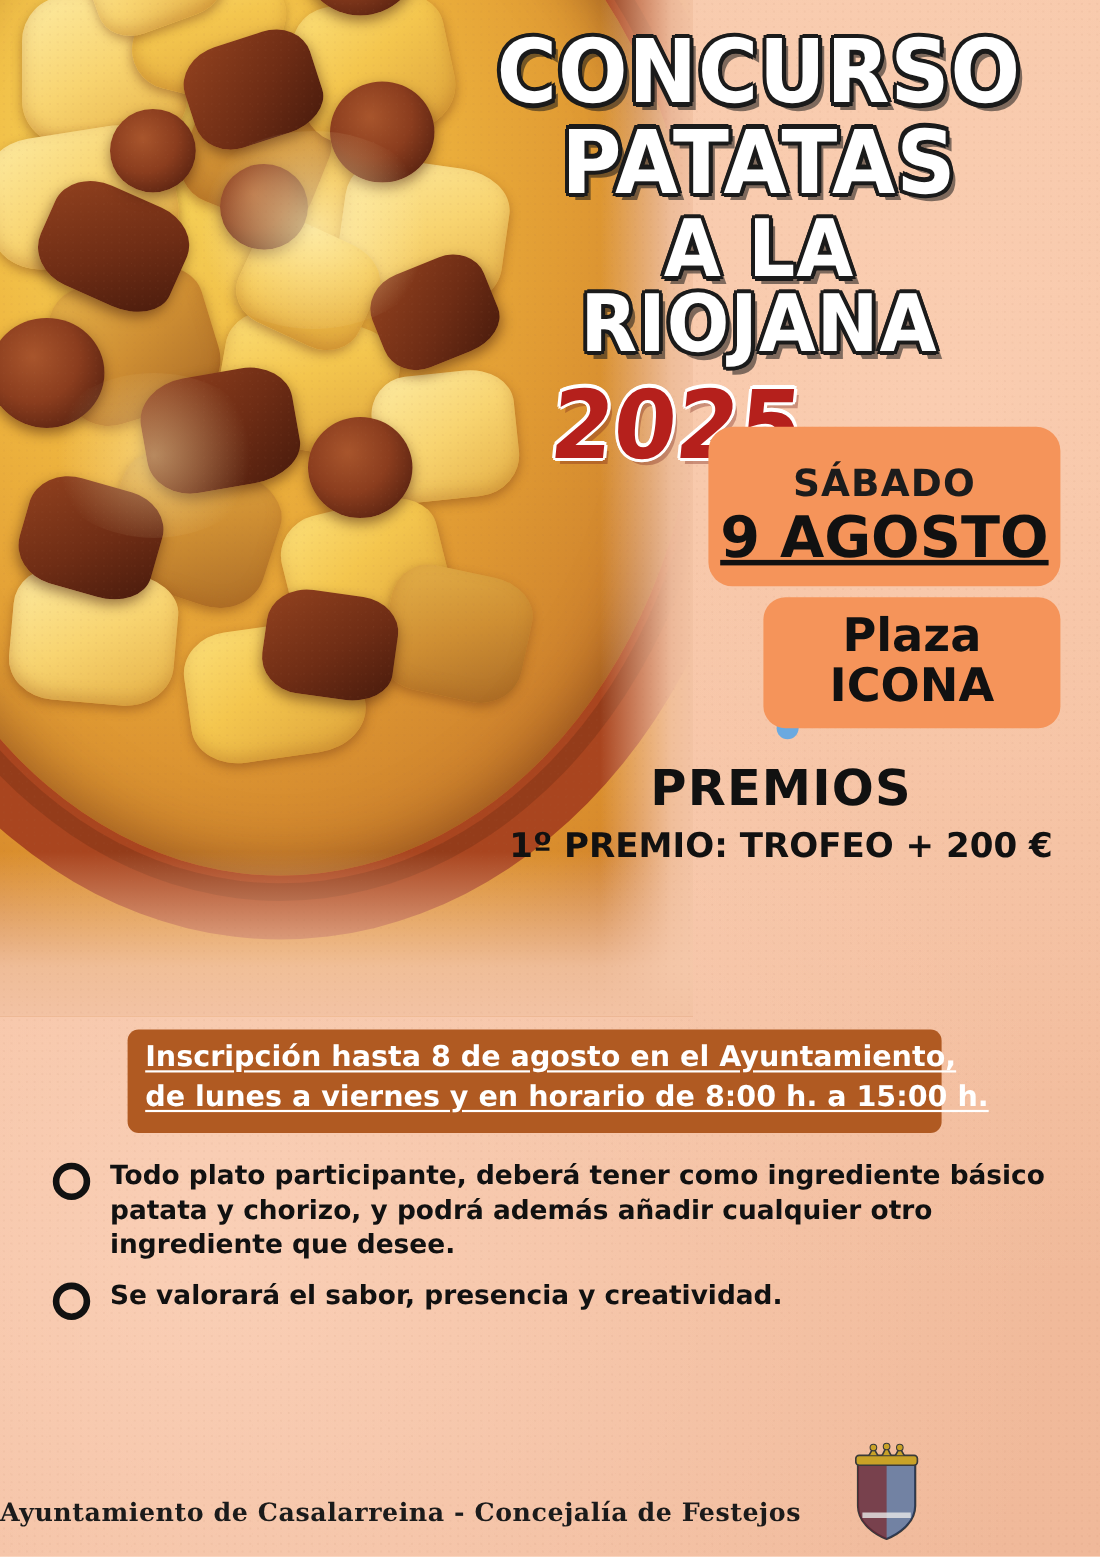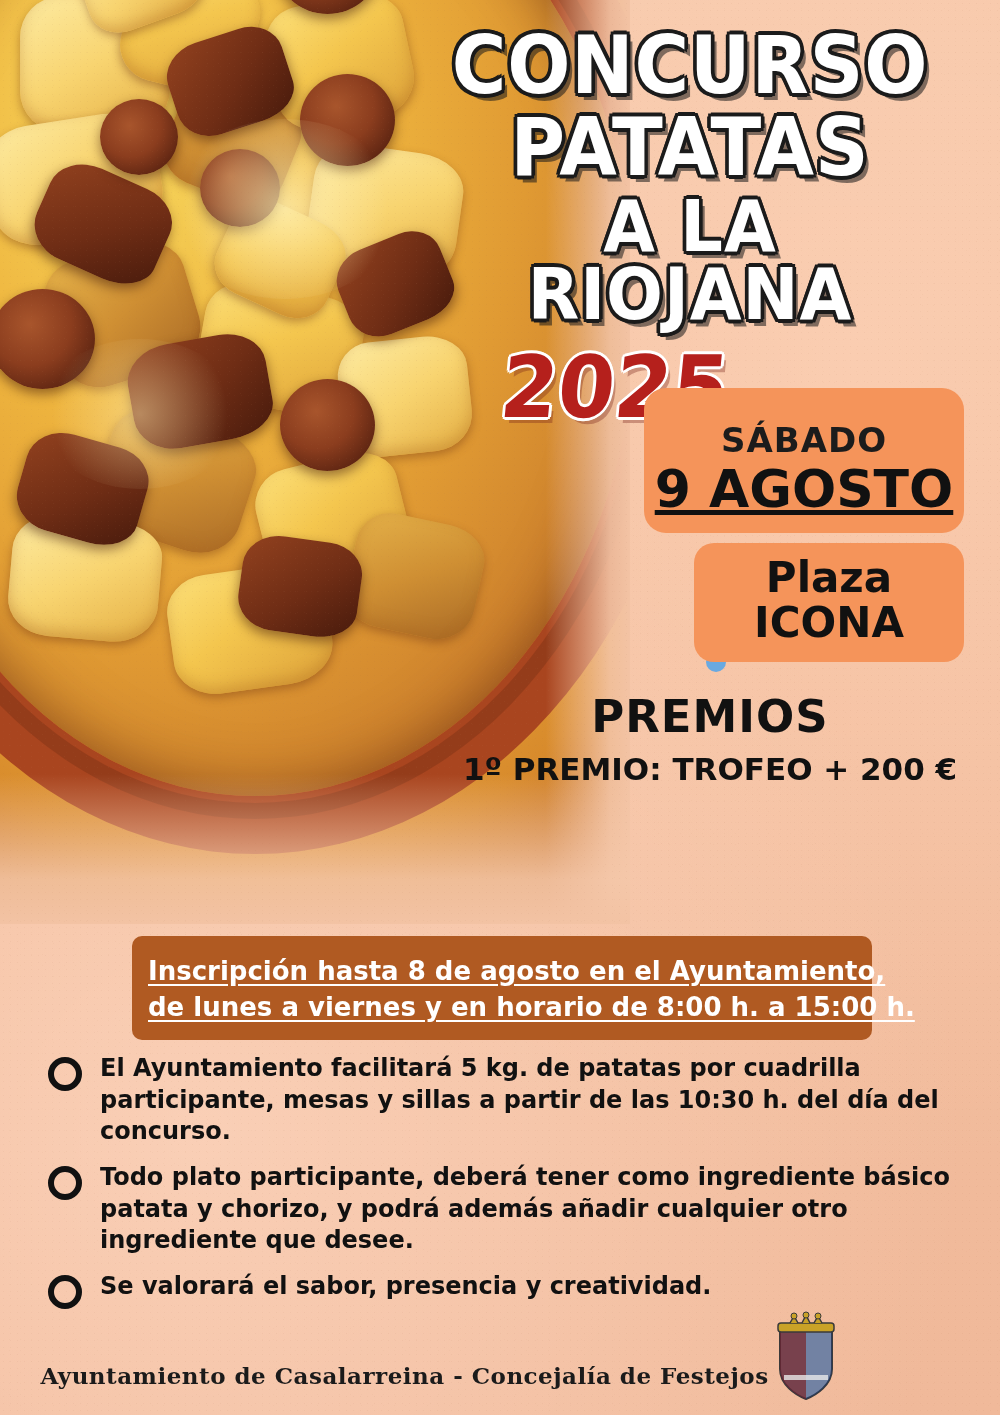--- a/index.html
+++ b/index.html
@@ -219,25 +219,25 @@
     font-family: "DejaVu Sans", sans-serif;
     font-weight: 700;
     font-size: 31px;
     color: #111;
     white-space: nowrap;
   }
 
   
   .reg-banner {
     position: absolute;
-    left: 132px; top: 936px;
+    left: 116px; top: 936px;
     width: 740px;
     background: #b05a22;
     border-radius: 10px;
-    padding: 18px 16px 14px;
+    padding: 8px 16px 14px;
     text-align: center;
     z-index: 6;
   }
   .reg-banner .line {
     font-family: "DejaVu Sans", sans-serif;
     font-weight: 700;
     font-size: 26px;
     color: #ffffff;
     text-decoration: underline;
     text-underline-offset: 4px;
@@ -270,21 +270,21 @@
     font-size: 24px;
     color: #111;
     line-height: 1.32;
   }
 
   
   .footer {
     position: absolute;
     left: 0; bottom: 26px;
     width: 809px;
-    text-align: center;
+    text-align: left;
     z-index: 6;
   }
   .footer .credit {
     display: inline-block;
     font-family: "DejaVu Serif", serif;
     font-weight: 700;
     font-size: 23px;
     color: #1b1b1b;
     letter-spacing: 0.5px;
     vertical-align: middle;
@@ -379,24 +379,20 @@
   </div>
 
   <div class="reg-banner">
     <div class="line">Inscripción hasta 8 de agosto en el Ayuntamiento,</div>
     <div class="line">de lunes a viernes y en horario de 8:00 h. a 15:00 h.</div>
   </div>
 
   <div class="rules">
     <div class="rule">
       <div class="bullet"></div>
-      <p>El Ayuntamiento facilitará 5 kg. de patatas por cuadrilla participante, mesas y sillas a partir de las 10:30 h. del día del concurso.</p>
-    </div>
-    <div class="rule">
-      <div class="bullet"></div>
       <p>Todo plato participante, deberá tener como ingrediente básico patata y chorizo, y podrá además añadir cualquier otro ingrediente que desee.</p>
     </div>
     <div class="rule">
       <div class="bullet"></div>
       <p>Se valorará el sabor, presencia y creatividad.</p>
     </div>
   </div>
 
   <div class="crest">
     <svg viewBox="0 0 68 92" width="68" height="92" aria-hidden="true">

